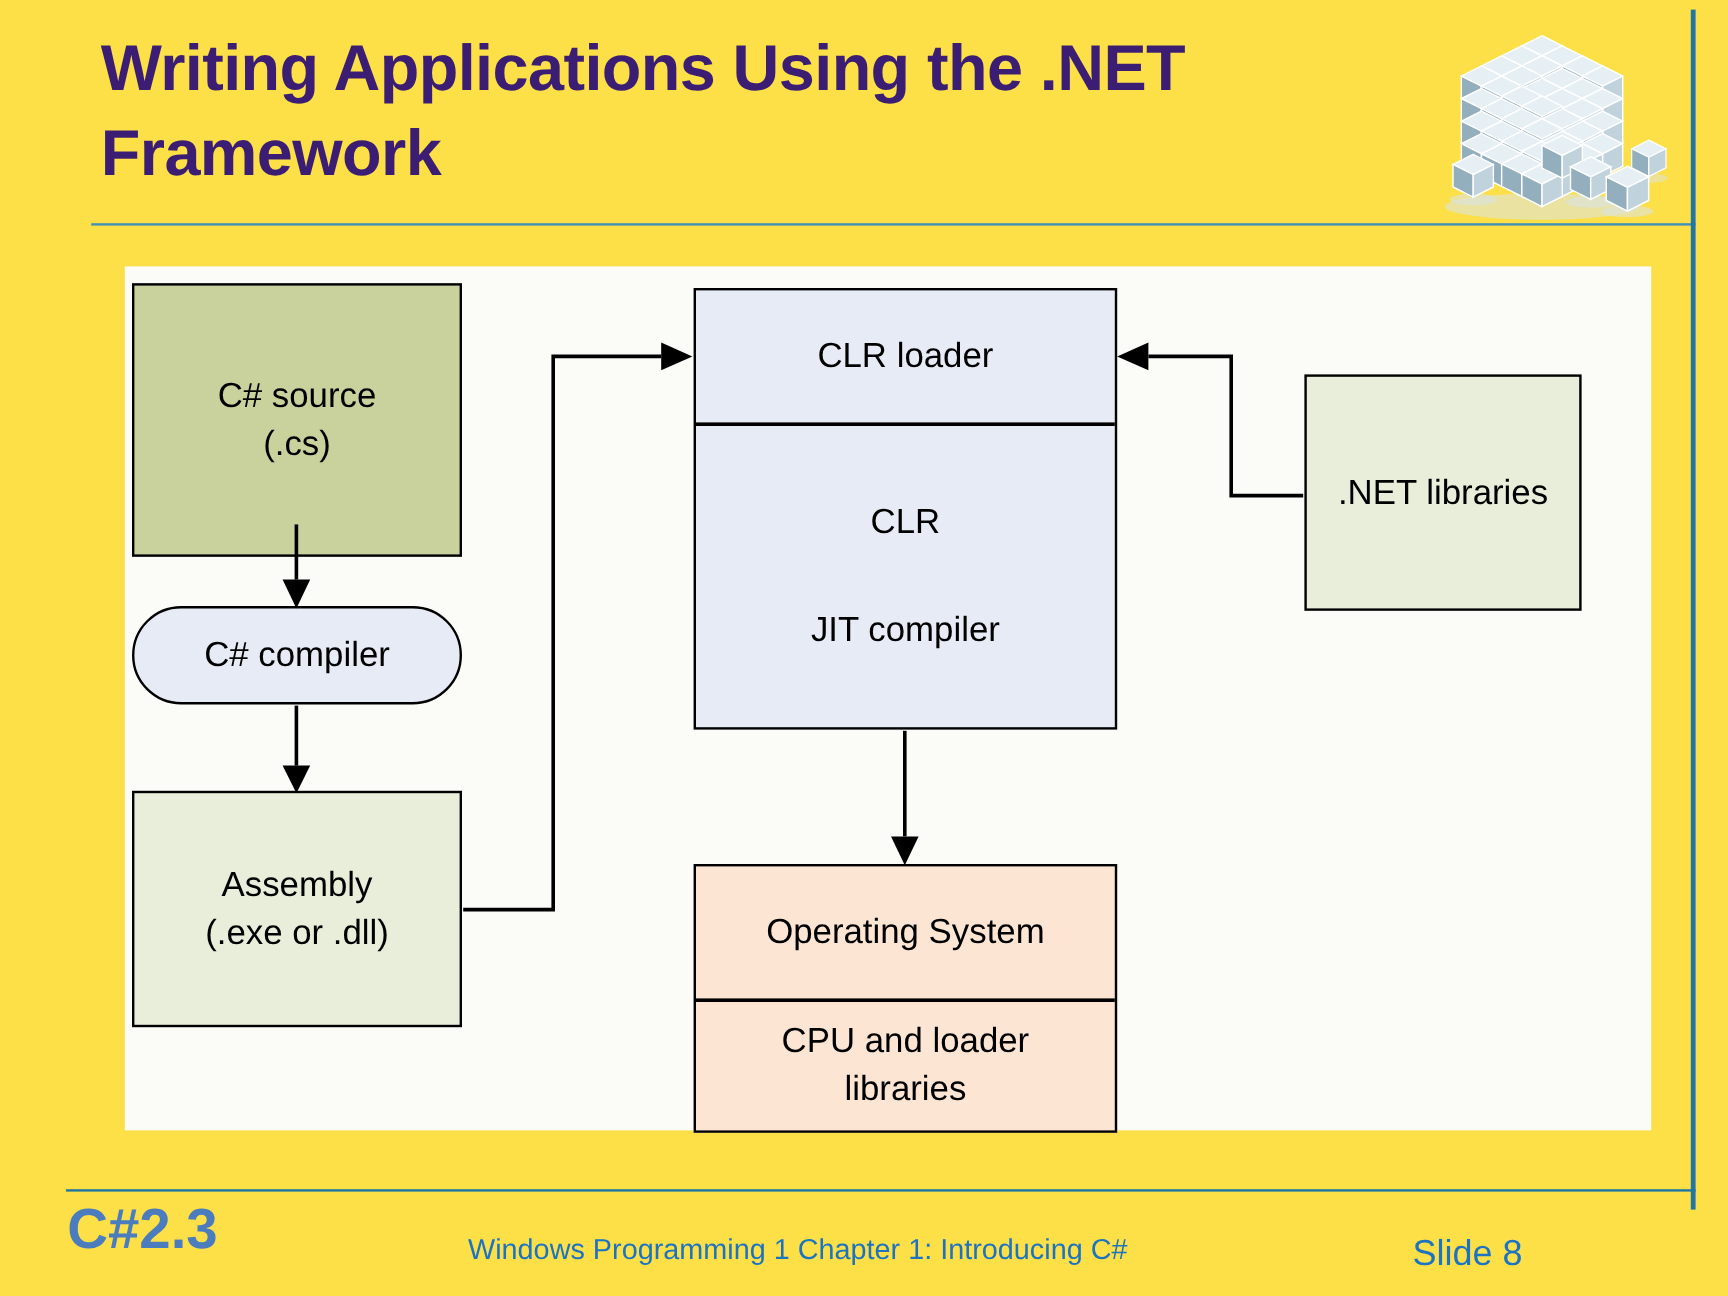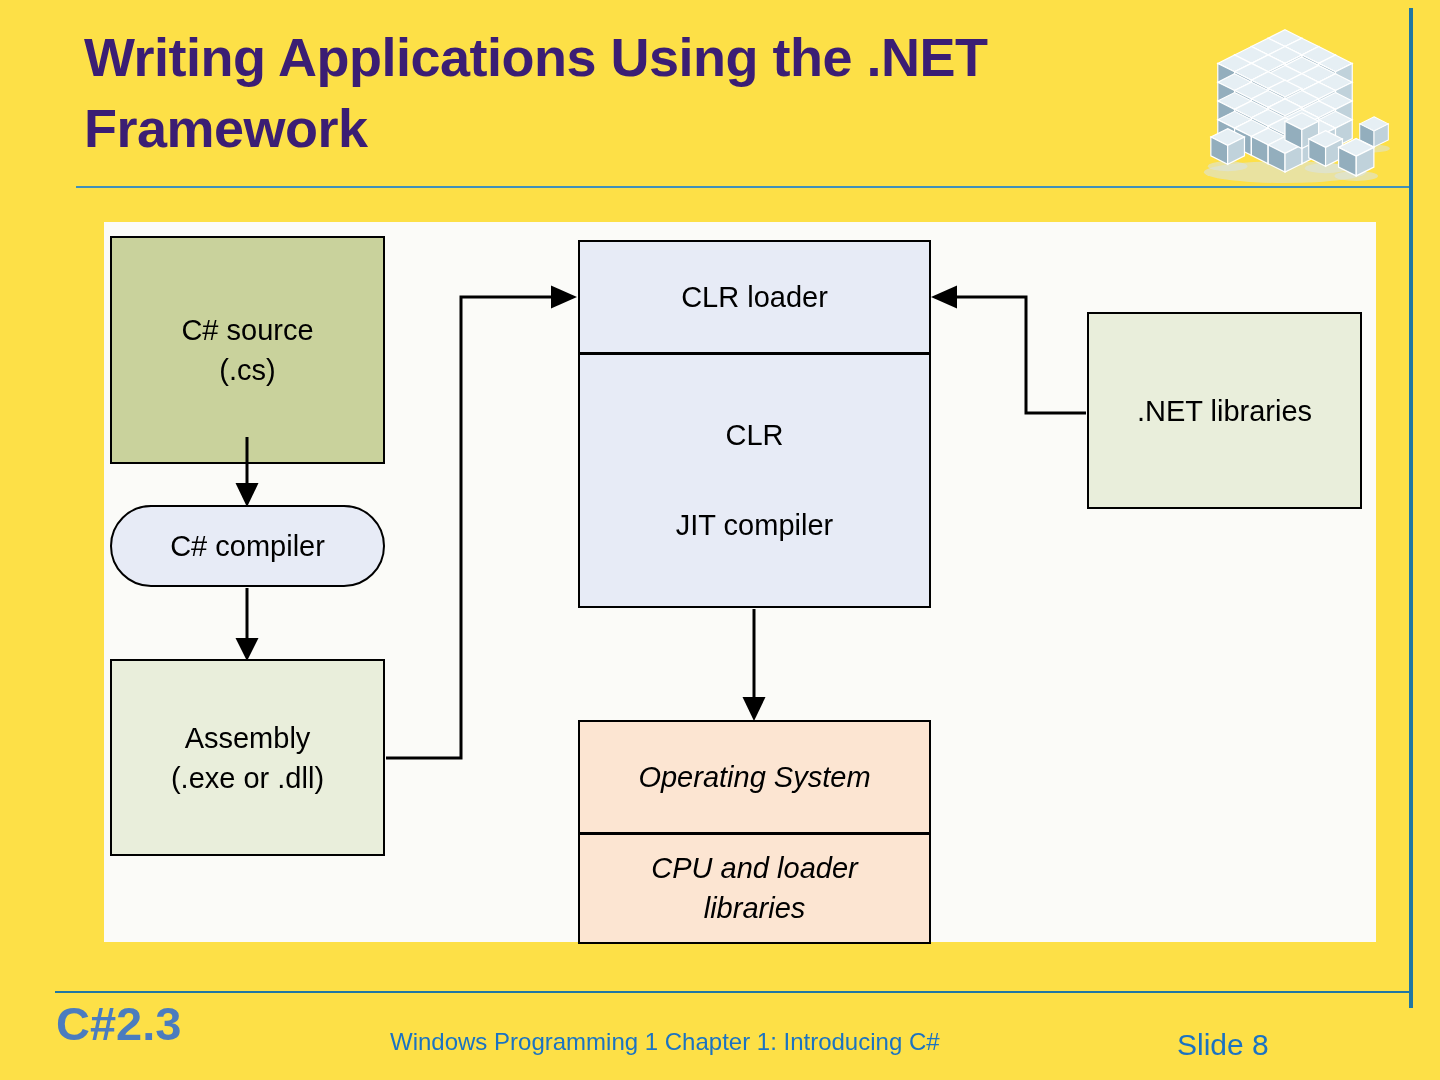--- a/index.html
+++ b/index.html
@@ -22,24 +22,24 @@
   
   .diagram-bg{position:absolute;left:104px;top:222px;width:1272px;height:720px;background:#fbfbf8;}
   .node{
     position:absolute;box-sizing:border-box;border:2.5px solid #000;
     display:flex;flex-direction:column;align-items:center;justify-content:center;
     font-size:29px;line-height:40px;text-align:center;
   }
   .node-source   {left:110px;top:236px;width:275px;height:228px;background:var(--box-olive,#C9D29C);}
   .node-compiler {left:110px;top:505px;width:275px;height:82px;border-radius:41px;background:var(--box-pale-blue,#E7EBF6);}
   .node-assembly {left:110px;top:659px;width:275px;height:197px;background:var(--box-pale-green,#E9EEDB);}
-  .node-netlib   {left:1087px;top:312px;width:275px;height:197px;background:var(--box-pale-green,#E9EEDB);}
+  .node-netlib   {left:1087px;top:312px;width:231px;height:197px;background:var(--box-pale-green,#E9EEDB);}
   .group{position:absolute;box-sizing:border-box;border:2.5px solid #000;display:flex;flex-direction:column;}
   .group-clr{left:578px;top:240px;width:353px;height:368px;background:var(--box-pale-blue,#E7EBF6);}
-  .group-os {left:578px;top:720px;width:353px;height:224px;background:var(--box-peach,#FCE5D2);font-style:italic;}
+  .group-os {left:578px;top:720px;width:353px;height:224px;background:var(--box-peach,#FCE5D2);}
   .sect{display:flex;flex-direction:column;align-items:center;justify-content:center;
         font-size:29px;line-height:40px;text-align:right;}
   .sect-loader{height:110px;}
   .sect-clrmain{flex:1;gap:50px;}
   .sect-os{height:110px;}
   .sect-cpu{flex:1;}
   .hdivider{height:2.5px;background:#000;flex:0 0 auto;}
   .connectors{position:absolute;left:0;top:0;width:1440px;height:1080px;pointer-events:none;}
 
   

